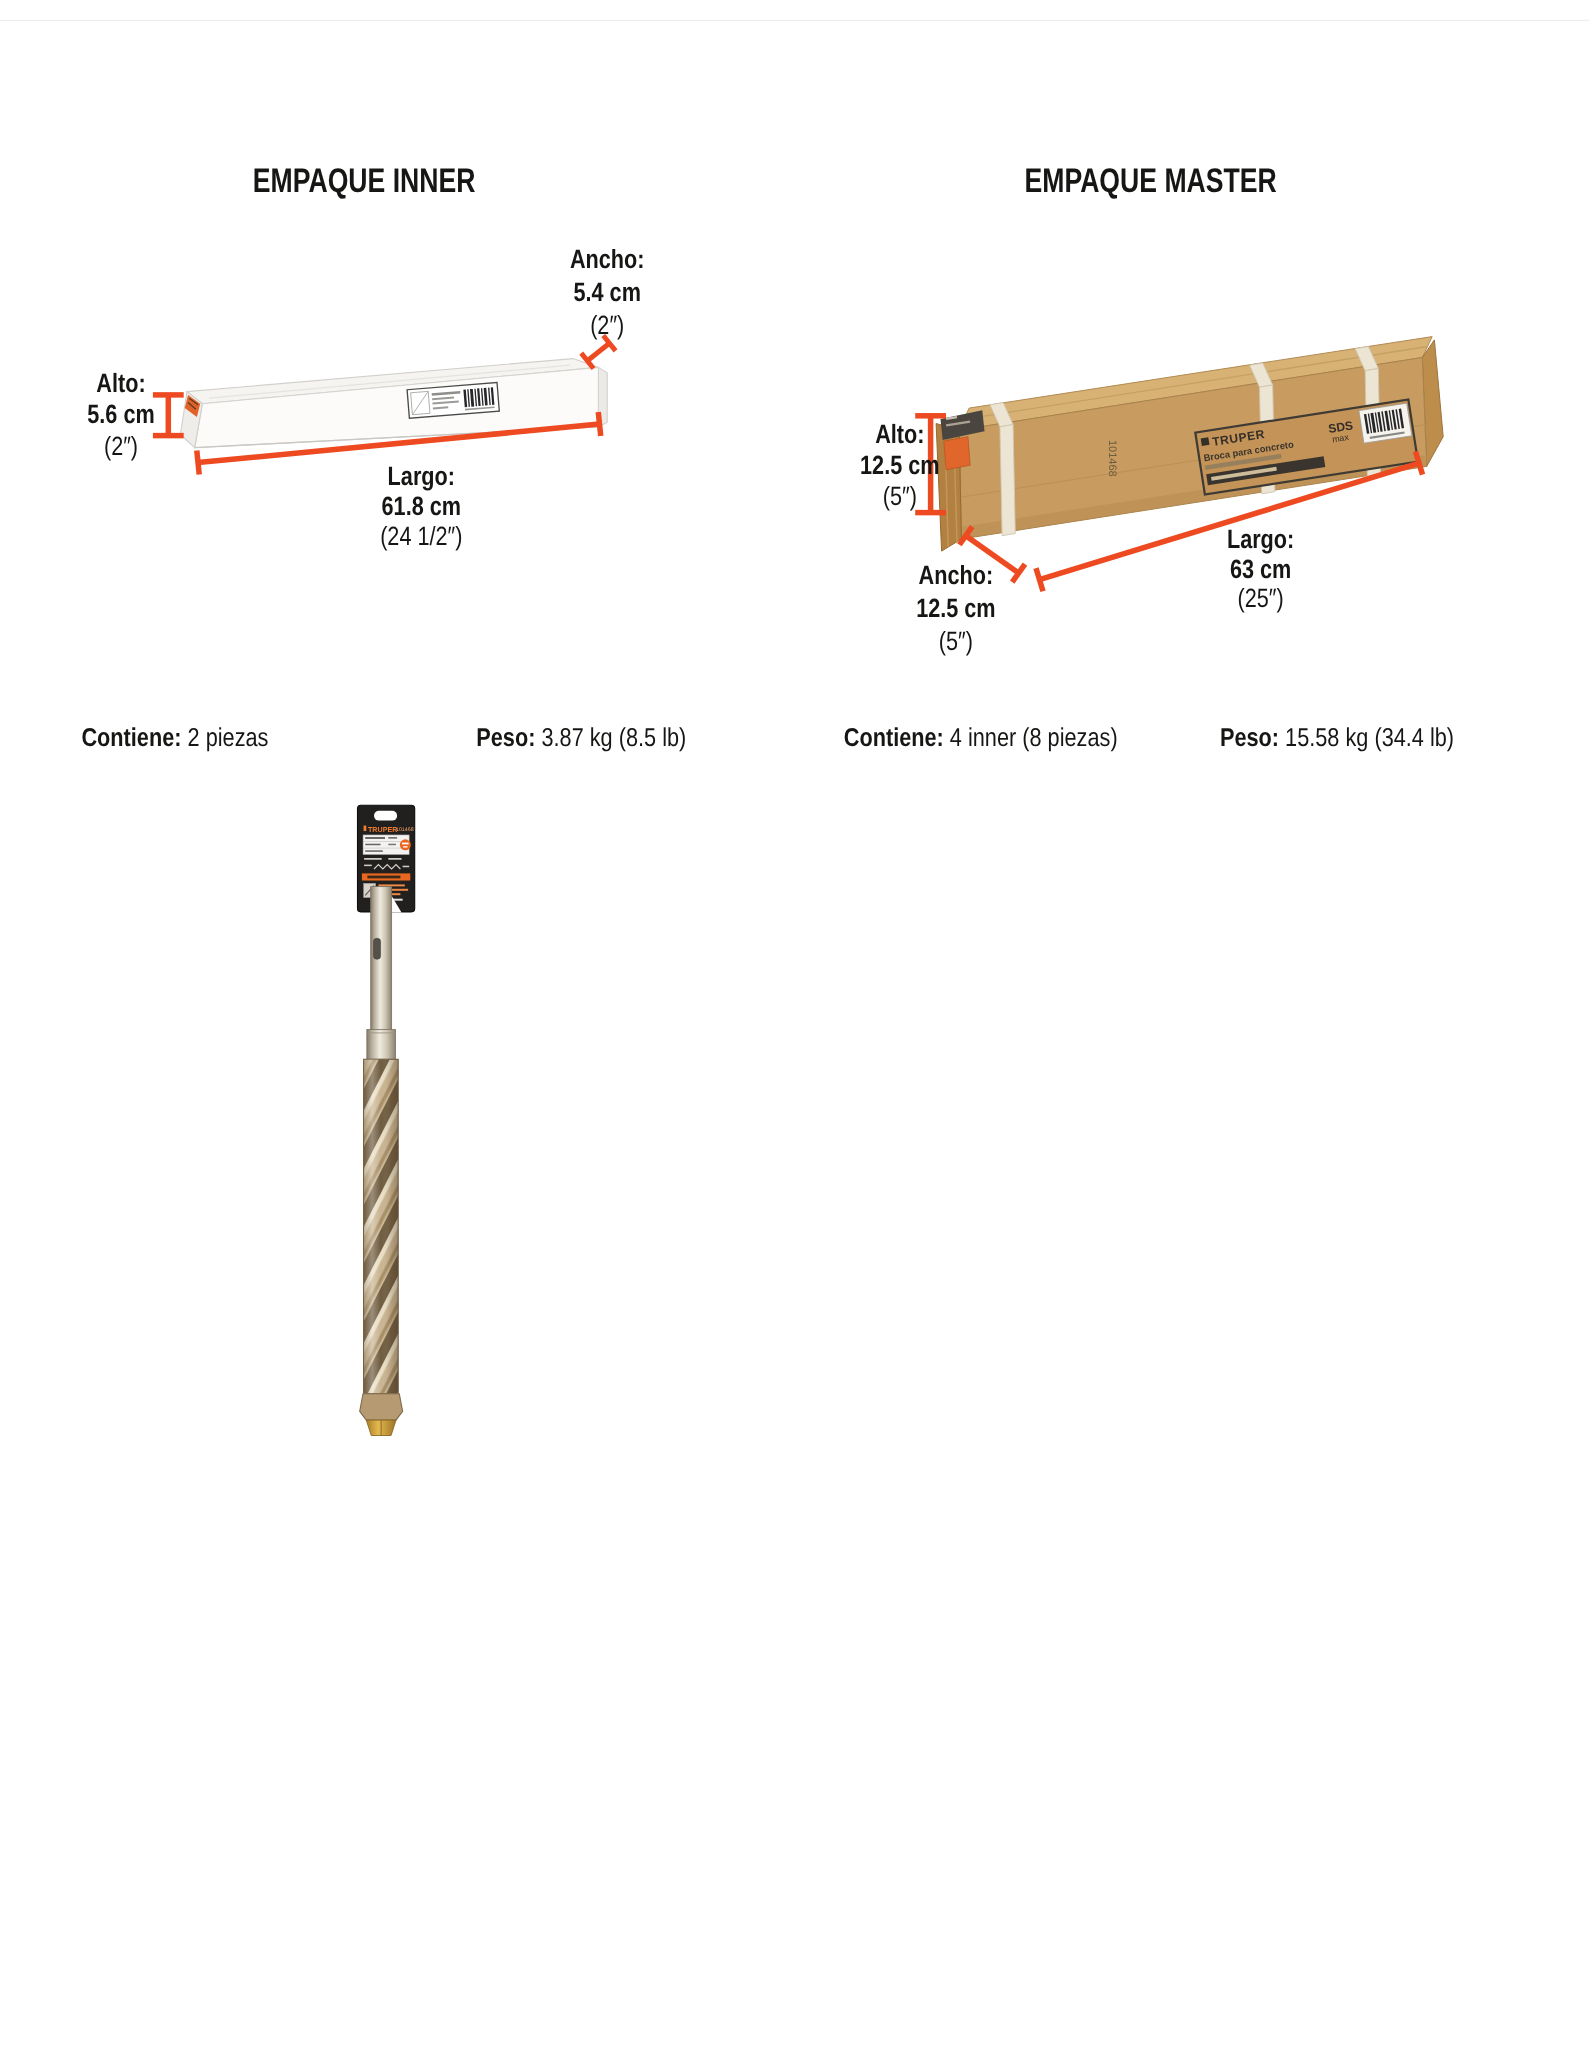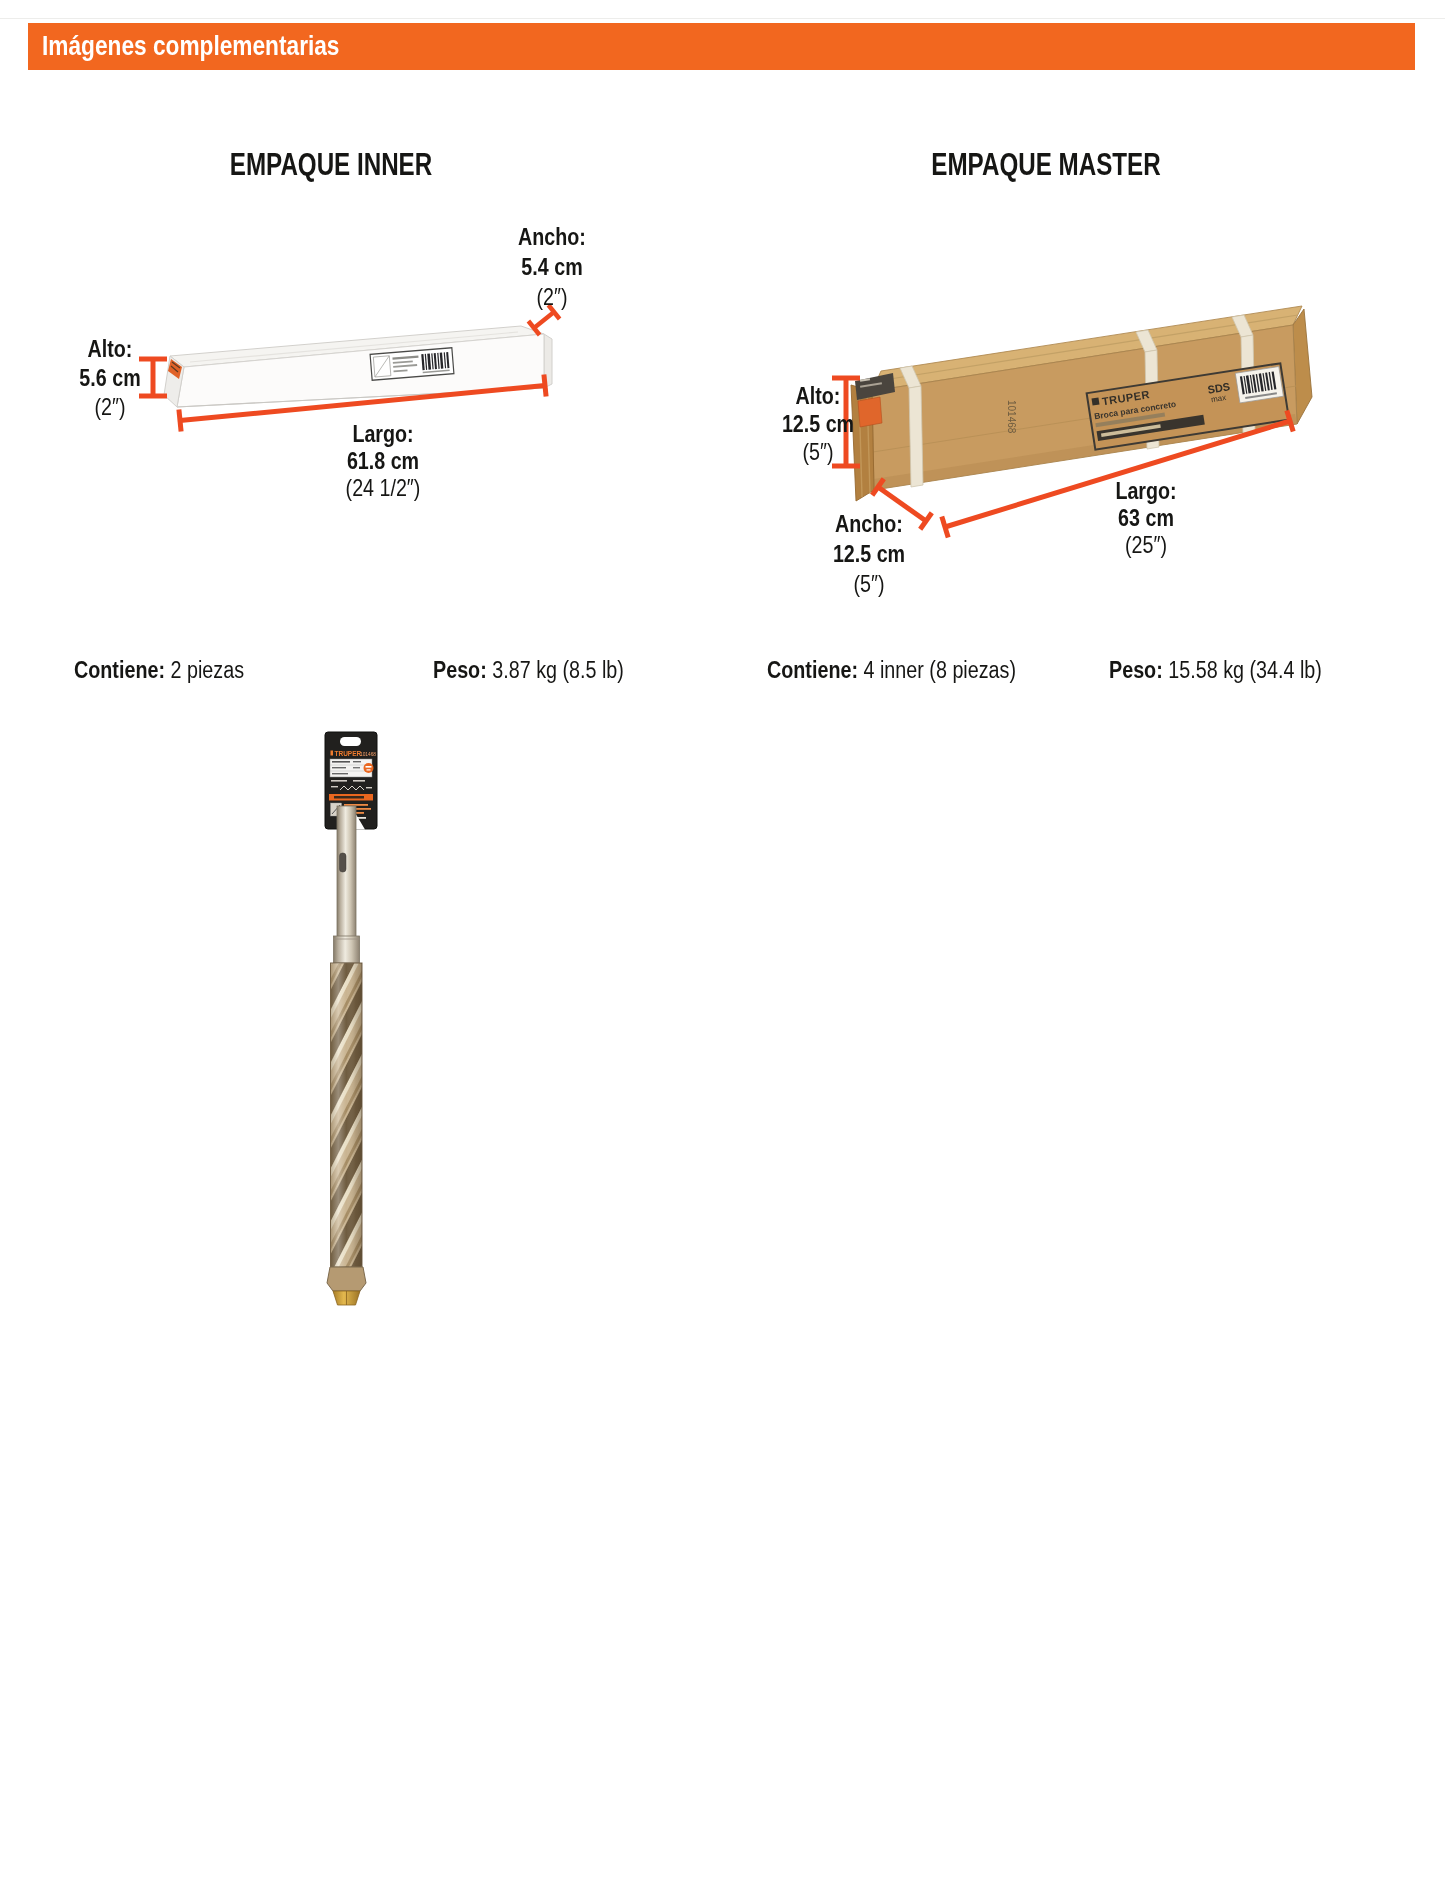--- a/index.html
+++ b/index.html
@@ -46,23 +46,20 @@
   .meta-master-peso{left:1109px;}
   svg.art{position:absolute;left:0;top:0;}
 </style>
 </head>
 <body>
 
 <div class="page">
 
   <div class="hairline"></div>
 
-  <div class="banner">
-    <div class="banner-text">Imágenes complementarias</div>
-  </div>
 
   <div class="sec-title inner">EMPAQUE INNER</div>
   <div class="sec-title master">EMPAQUE MASTER</div>
 
   <svg class="art" width="1445" height="1881" viewBox="0 0 1445 1881">
     <defs>
       <linearGradient id="metal" x1="0" y1="0" x2="1" y2="0">
         <stop offset="0" stop-color="#857a68"></stop>
           <stop offset="0.18" stop-color="#b9af9e"></stop>
         <stop offset="0.45" stop-color="#efebe0"></stop>

